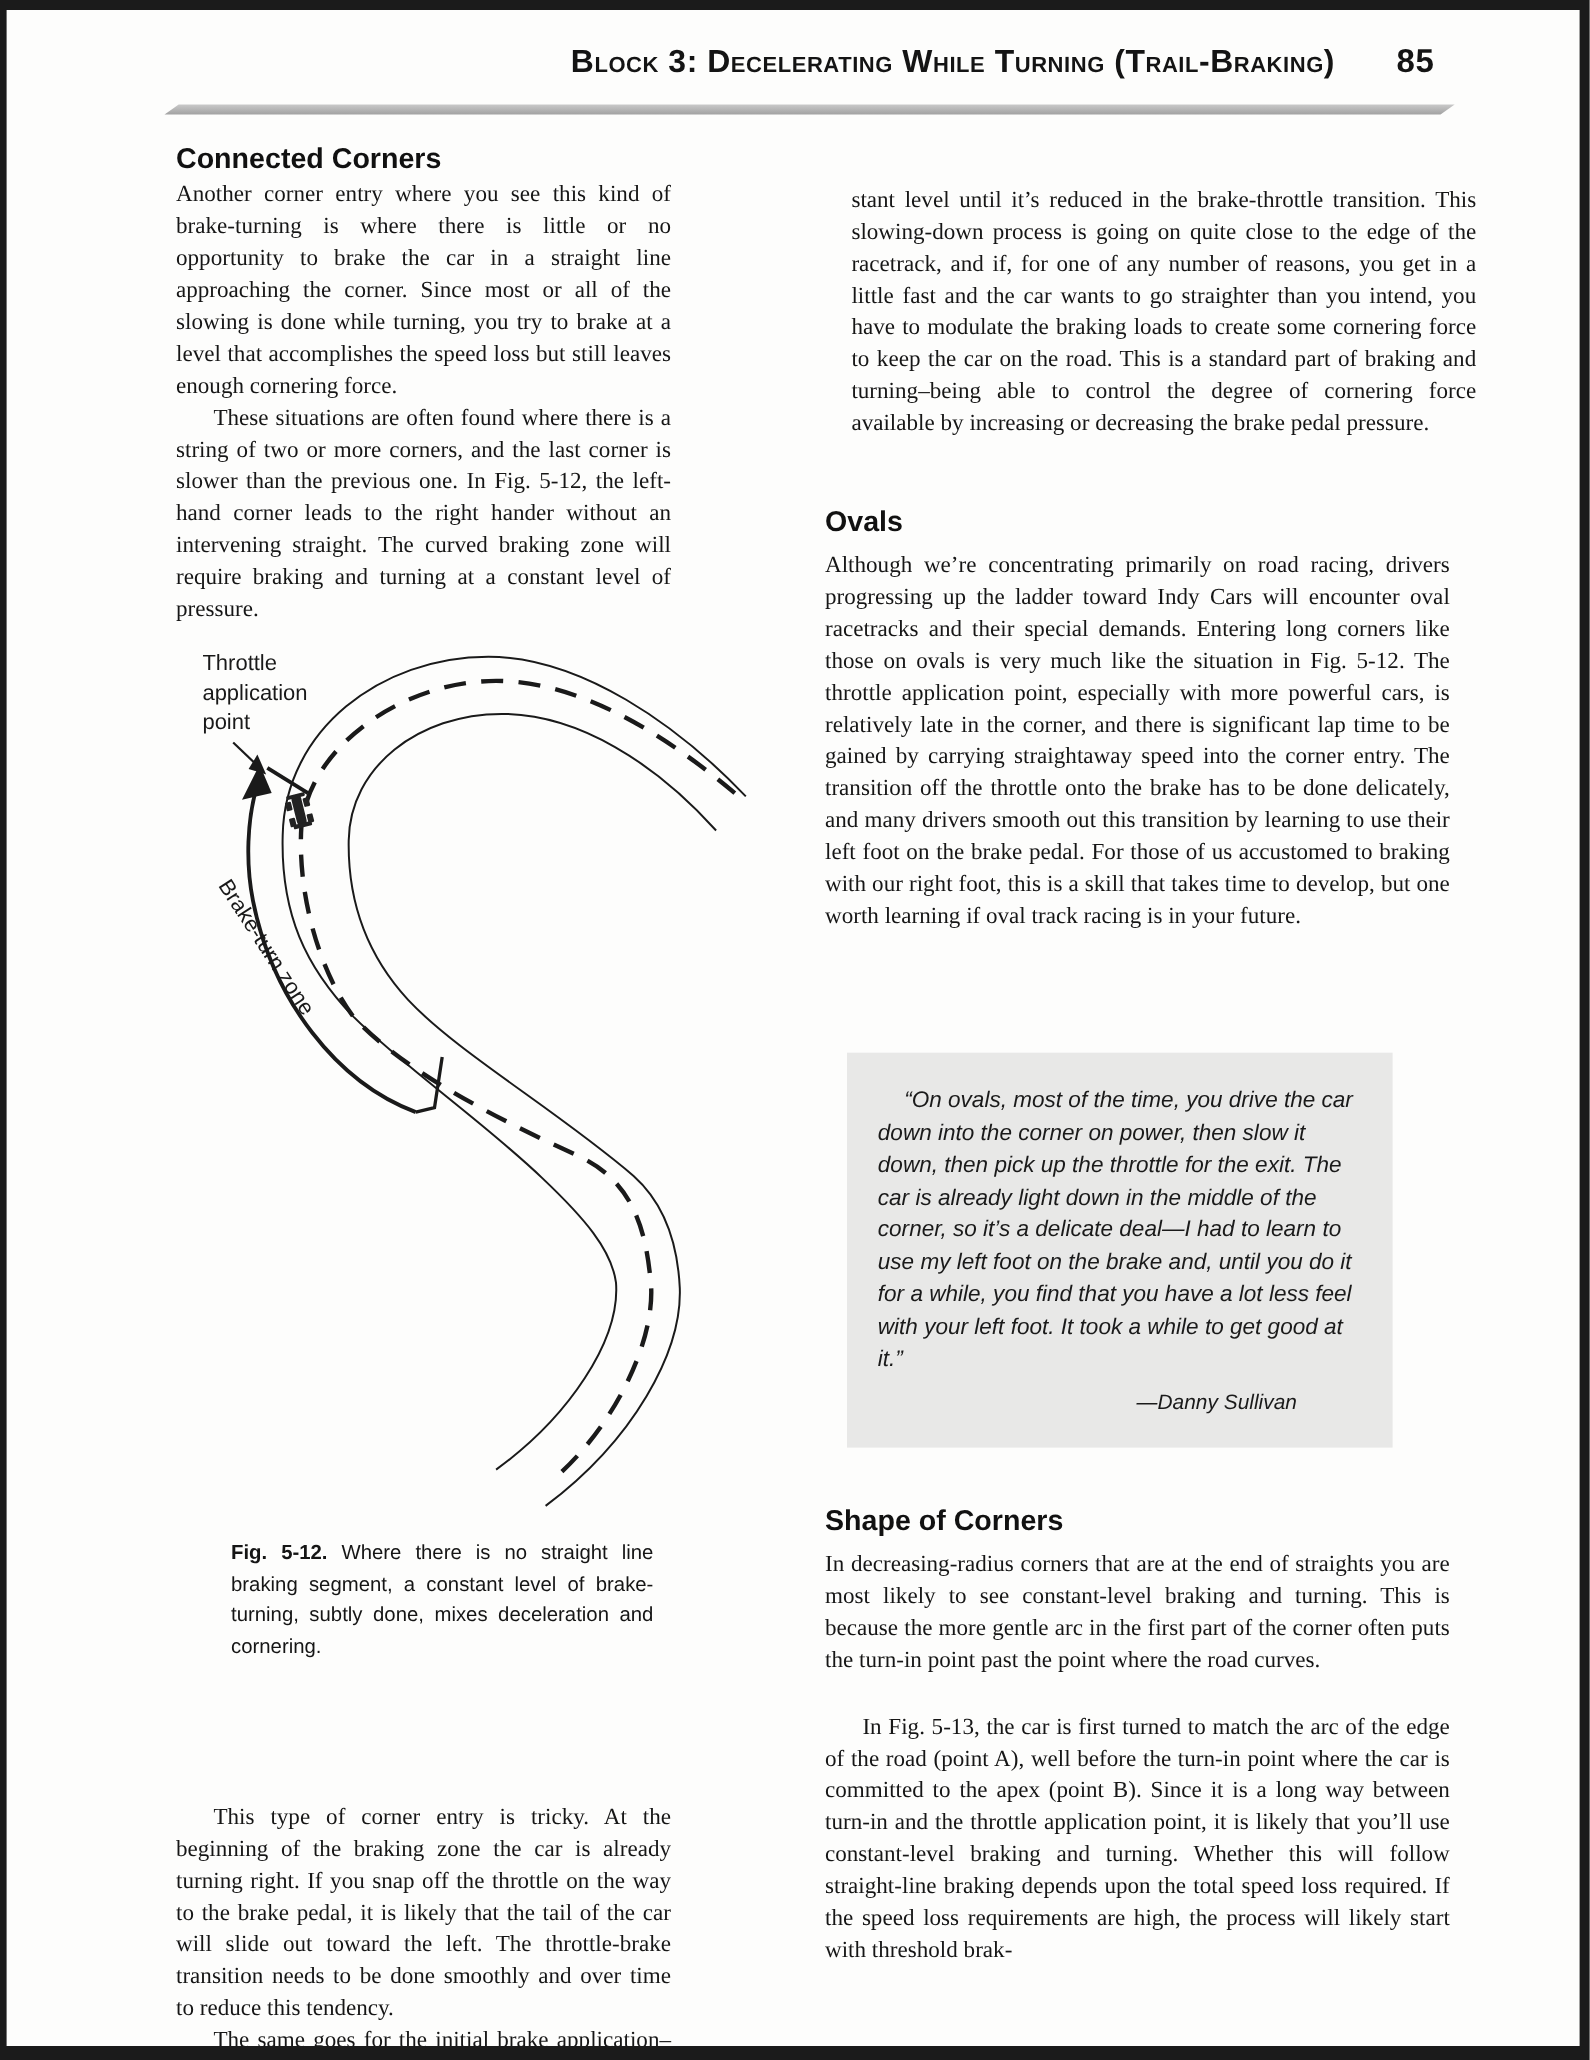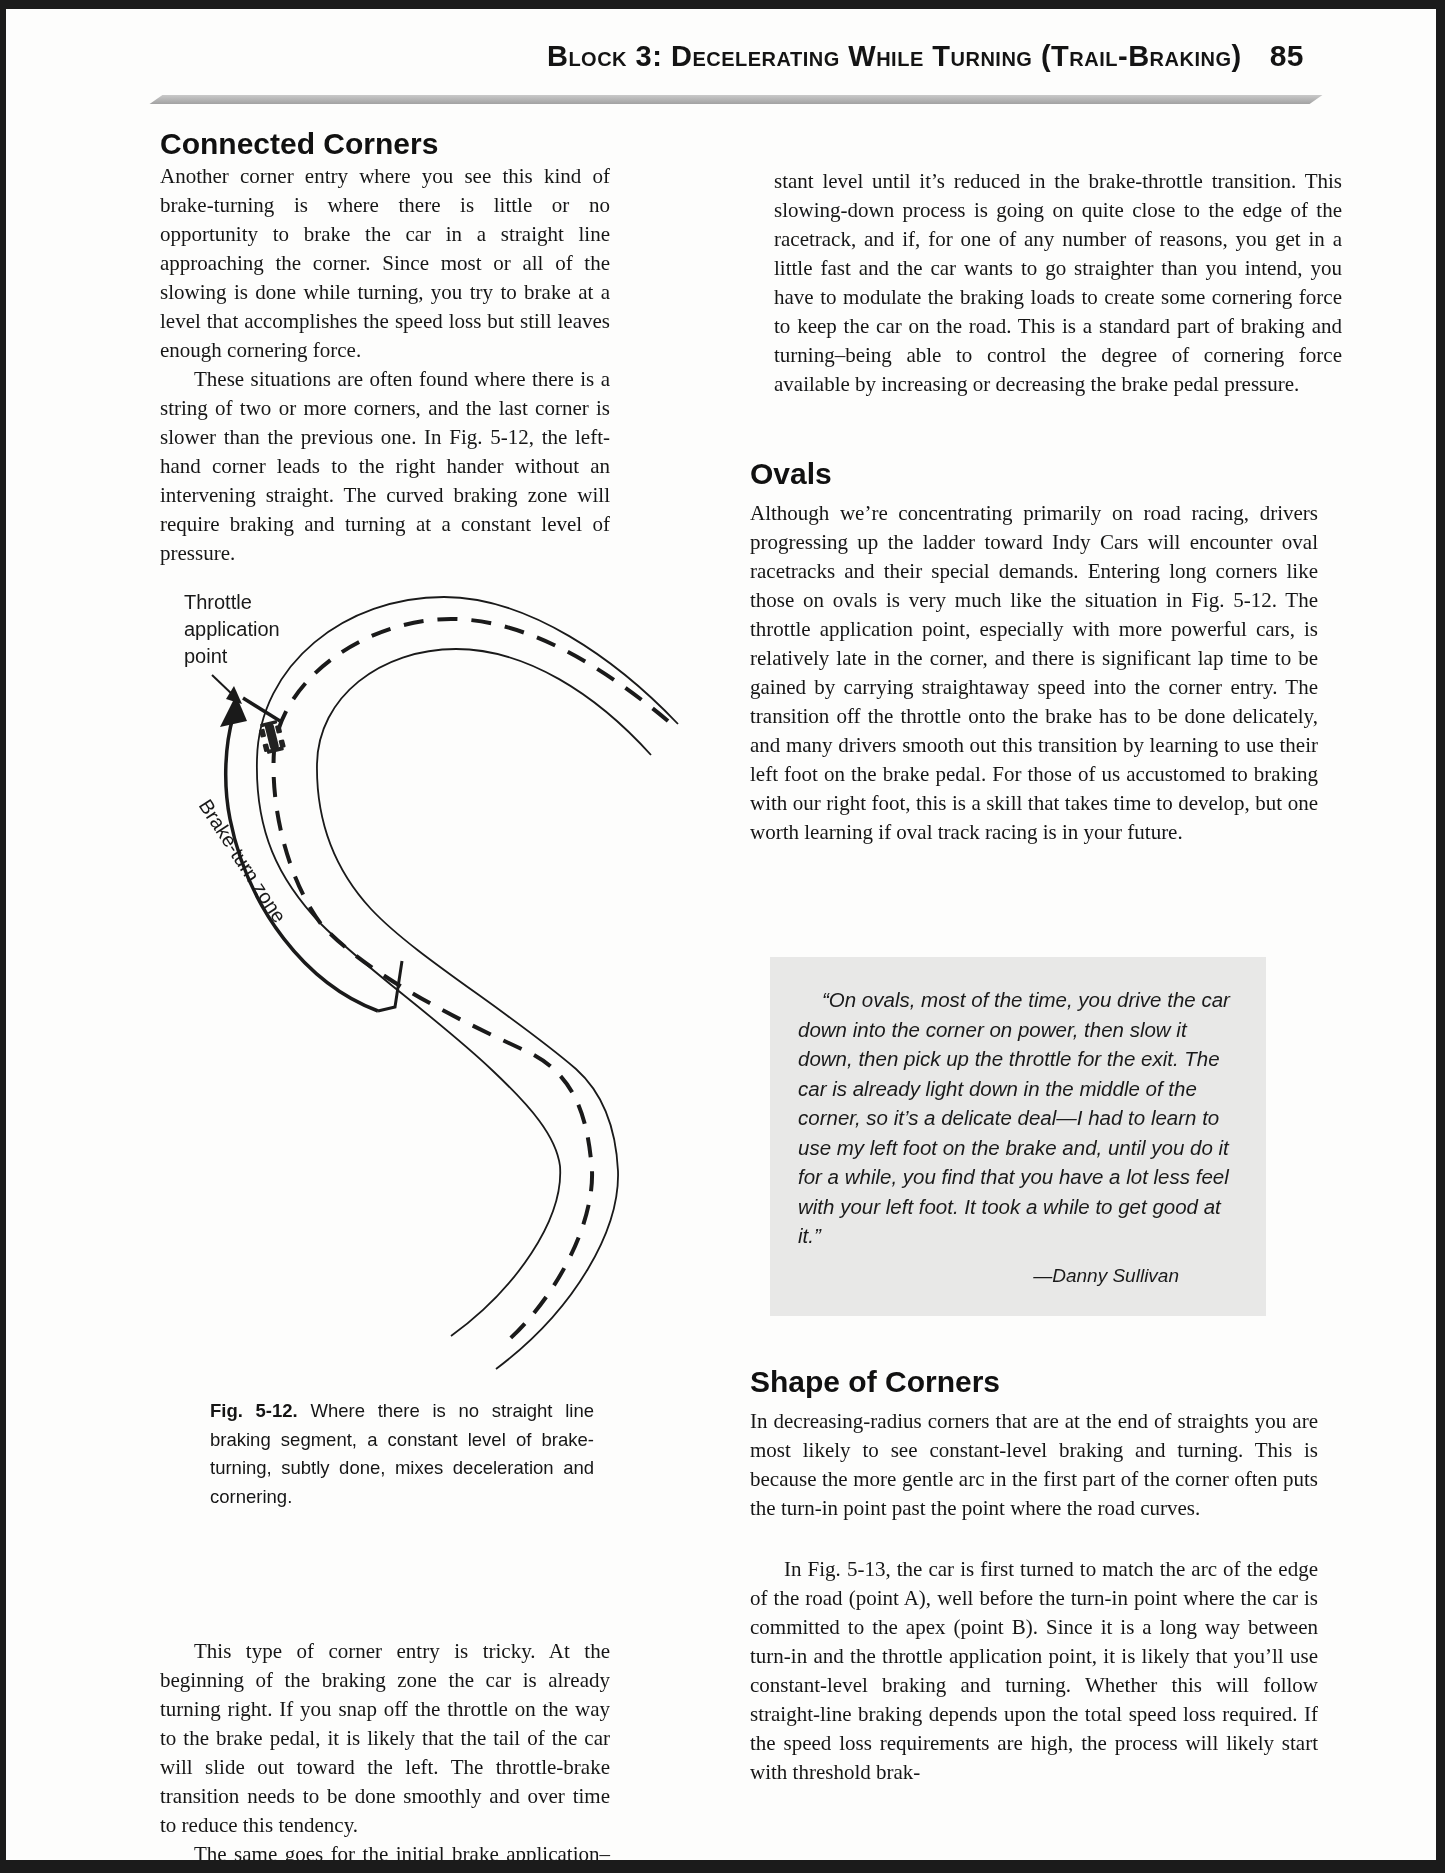--- a/index.html
+++ b/index.html
@@ -6,37 +6,37 @@
   .page{
     position:relative; width:1445px; height:1873px; box-sizing:border-box;
     background:#fdfdfc; color:#161616;
     border-style:solid; border-color:#1b1b1b;
     border-top-width:9px; border-right-width:9px; border-bottom-width:13px; border-left-width:6px;
     overflow:hidden;
     font-family:"Liberation Serif", serif;
   }
   .runhead{
     position:absolute; top:30px; right:132px;
-    display:flex; align-items:flex-end; gap:28px;
+    display:flex; align-items:flex-end; gap:56px;
     font-family:"Liberation Sans", sans-serif;
     font-weight:bold; font-variant-caps:small-caps;
     font-size:29px; letter-spacing:.5px; color:#141414;
     white-space:nowrap;
   }
   .runhead .pnum{font-size:30px;}
   .rule{
     position:absolute; left:150px; top:86px; width:1160px; height:9px;
     background:linear-gradient(#c9c9c9,#a2a2a2);
     transform:skewX(-55deg);
   }
   .col{position:absolute; font-size:21px; line-height:29px; text-align:justify;}
   .col p{margin:0;}
   .col p.ind{text-indent:34px;}
   h3.sec{
-    font-family:"Liberation Sans", sans-serif; font-size:30px; line-height:26px;
+    font-family:"Liberation Sans", sans-serif; font-size:26px; line-height:26px;
     margin:0 0 5px 0; color:#111;
   }
   .leftcol1{left:154px; top:122px; width:450px;}
   .leftcol2{left:154px; top:1628px; width:450px;}
   .rightcol{left:744px; width:568px;}
   .rc-p1{top:158px;margin-left:24px;}
   .rc-h-ovals{top:452px;}
   .rc-ovals{top:490px;}
   .rc-h-shape{top:1360px;}
   .rc-shape1{top:1398px;}

